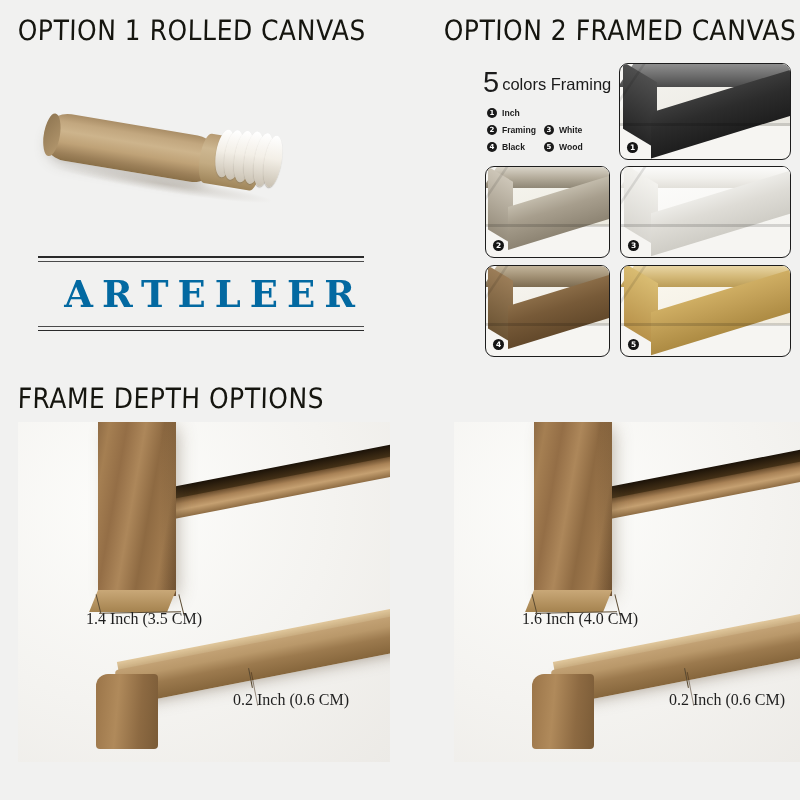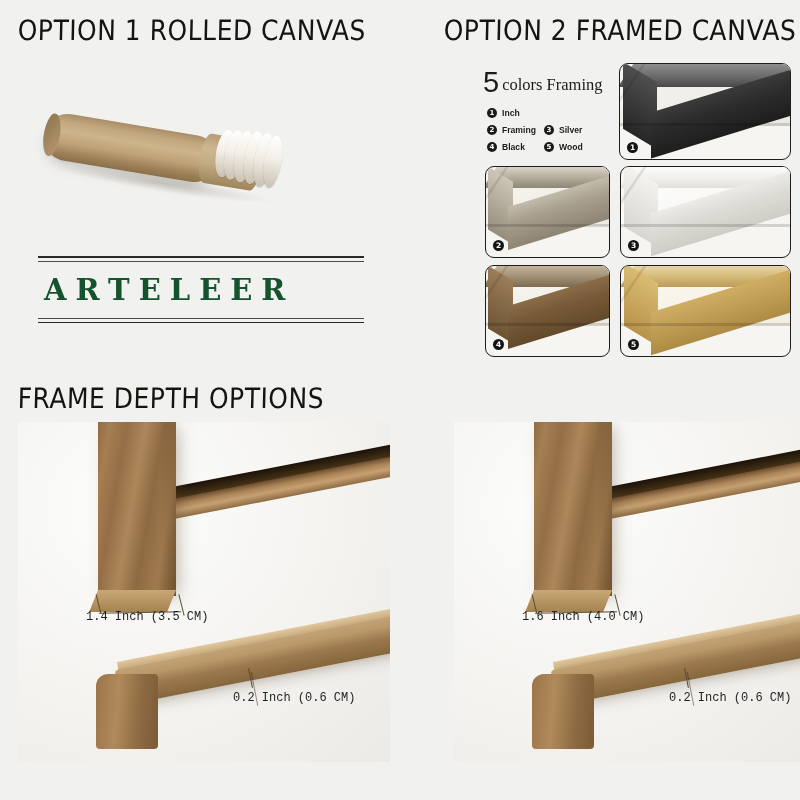--- a/index.html
+++ b/index.html
@@ -110,44 +110,44 @@
   }
   .logo-rule {
     height: 1.6px;
     background: #2a2a2a;
   }
   .logo-rule.thin { height: 1px; background:#4a4a4a; }
   .rule-gap { height: 3px; }
   .logo-text {
     font-family: "DejaVu Serif", serif;
     font-weight: 700;
-    font-size: 29px;
+    font-size: 37px;
     letter-spacing: 9px;
-    text-align: left;
-    color: #14532d;
+    text-align: right;
+    color: #0369a1;
     padding: 14px 0 13px 6px;
     line-height: 1;
   }
 
   
   .framing-head {
     position: absolute;
     left: 483px; top: 66px;
     color: #1b1b1b;
     white-space: nowrap;
   }
   .framing-head .big {
     font-size: 29px;
     font-weight: 400;
     vertical-align: -2px;
     font-family: "Liberation Sans", sans-serif;
   }
   .framing-head .rest {
     font-size: 16.5px;
-    font-family: Liberation Serif, serif;
+    font-family: Liberation Sans, sans-serif;
     margin-left: 3px;
   }
 
   .legend {
     position: absolute;
     left: 487px; top: 108px;
     width: 140px;
     display: flex;
     flex-wrap: wrap;
   }
@@ -356,22 +356,22 @@
     left: 236px; top: 250px;
     width: 1.4px; height: 34px;
     background: rgba(60,40,20,.5);
     transform: rotate(-11deg);
     transform-origin: left center;
   }
 
   
   .dim {
     position: absolute;
-    font-family: Liberation Mono, monospace;
-    font-size: 12px;
+    font-family: Liberation Serif, serif;
+    font-size: 16px;
     color: #1f1f1f;
     white-space: nowrap;
   }
   .dim-depth  { left: 68px;  top: 188px; }
   .dim-thick  { left: 215px; top: 269px; }
 
   .tick {
     position:absolute;
     width: 1.3px;
     background: #5a4a32;
@@ -428,21 +428,21 @@
     <div class="legend-item" style="width:120px">
       <span class="badge">1</span>
       <span>Inch</span>
     </div>
     <div class="legend-item">
       <span class="badge">2</span>
       <span>Framing</span>
     </div>
     <div class="legend-item">
       <span class="badge">3</span>
-      <span>Silver</span>
+      <span>White</span>
     </div>
     <div class="legend-item">
       <span class="badge">4</span>
       <span>Black</span>
     </div>
     <div class="legend-item">
       <span class="badge">5</span>
       <span>Wood</span>
     </div>
   </div>

